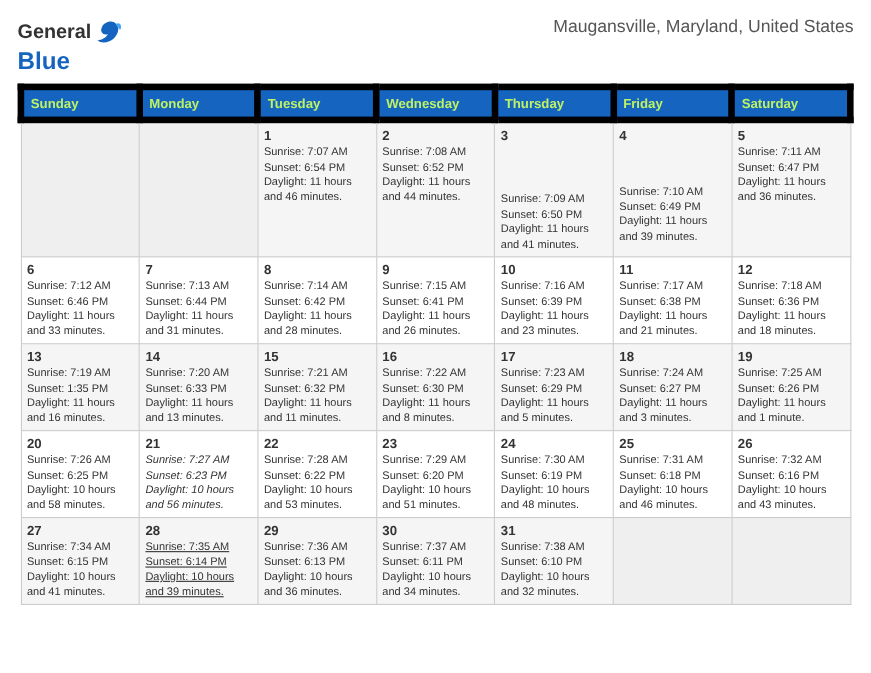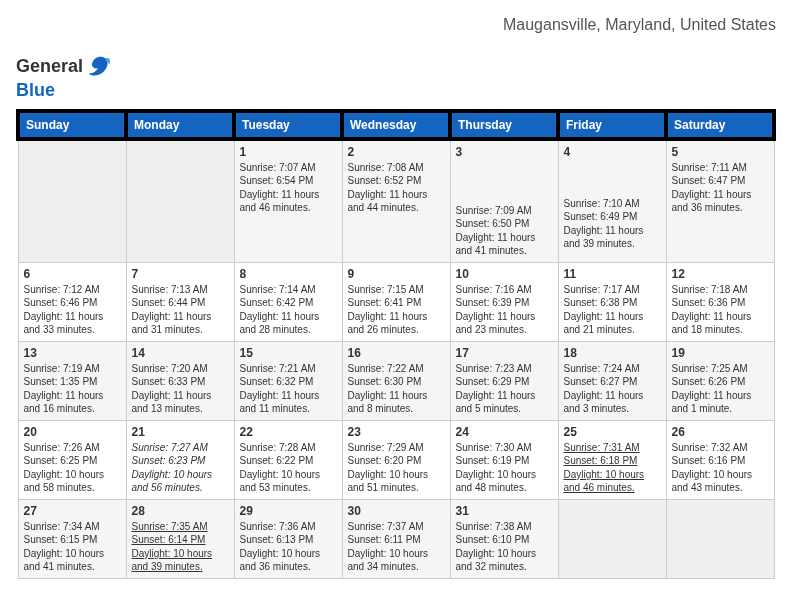--- a/index.html
+++ b/index.html
@@ -19,21 +19,20 @@
     .logo {
       display: flex;
       align-items: center;
       gap: 0;
     }
     .logo-text {
       font-size: 18px;
       font-weight: bold;
       color: #333;
       line-height: 1.1;
-      margin-top: 37px;
     }
     .logo-bird {
       width: 28px;
       height: 28px;
       margin-left: 2px;
     }
     .title-area {
       text-align: right;
     }
     .month-title {
@@ -46,26 +45,26 @@
       font-size: 16px;
       color: #555;
     }
     table {
       width: 100%;
       border-collapse: collapse;
       font-size: 11px;
     }
     thead tr th {
       background: #1565c0;
-      color: #ffffff;
+      color: #bef264;
       padding: 5px 6px;
       text-align: left;
       font-size: 12px;
       font-weight: bold;
-      border: 4px solid #000000;
+      border: 6px solid #000000;
     }
     tbody tr td {
       border: 1px solid #ccc;
       vertical-align: top;
       padding: 4px 5px;
       min-height: 70px;
       height: 70px;
       width: calc(100% / 7);
       background: #fff;
     }
@@ -95,21 +94,21 @@
 </head>
 <body>
 
 <div class="header-area">
   <div class="logo">
     <div class="logo-text">
       <div>General<svg class="logo-bird" viewBox="0 0 30 30" style="display:inline;vertical-align:middle;margin-left:2px;">
             <path d="M22 6 C18 2, 10 4, 8 10 C6 14, 10 18, 14 16 C12 20, 8 22, 4 22 C8 26, 16 24, 20 20 C24 16, 26 10, 22 6 Z" fill="#1565c0"></path>
             <path d="M22 6 C26 4, 28 8, 26 12 C24 10, 22 8, 22 6 Z" fill="#42a5f5"></path>
           </svg></div>
-      <div style="color:#1565c0;font-weight:bold;font-size:18px;">Blue</div>
+      <div style="color:#1565c0;font-weight:bold;font-size:22px;">Blue</div>
     </div>
   </div>
   <div class="title-area">
     <div class="location">Maugansville, Maryland, United States</div>
   </div>
 </div>
 
 <table>
   <thead>
     <tr>
@@ -320,21 +319,21 @@
           <div class="cell-content">
             <span class="day-number">24</span>
             <div class="cell-info" style="white-space: pre-line;">Sunrise: 7:30 AM
 Sunset: 6:19 PM
 Daylight: 10 hours and 48 minutes.</div>
           </div>
         </td>
         <td>
           <div class="cell-content">
             <span class="day-number">25</span>
-            <div class="cell-info" style="white-space: pre-line; text-decoration: underline;">Sunrise: 7:31 AM
+            <div class="cell-info" style="white-space: pre-line;">Sunrise: 7:31 AM
 Sunset: 6:18 PM
 Daylight: 10 hours and 46 minutes.</div>
           </div>
         </td>
         <td>
           <div class="cell-content">
             <span class="day-number">26</span>
             <div class="cell-info" style="white-space: pre-line;">Sunrise: 7:32 AM
 Sunset: 6:16 PM
 Daylight: 10 hours and 43 minutes.</div>

